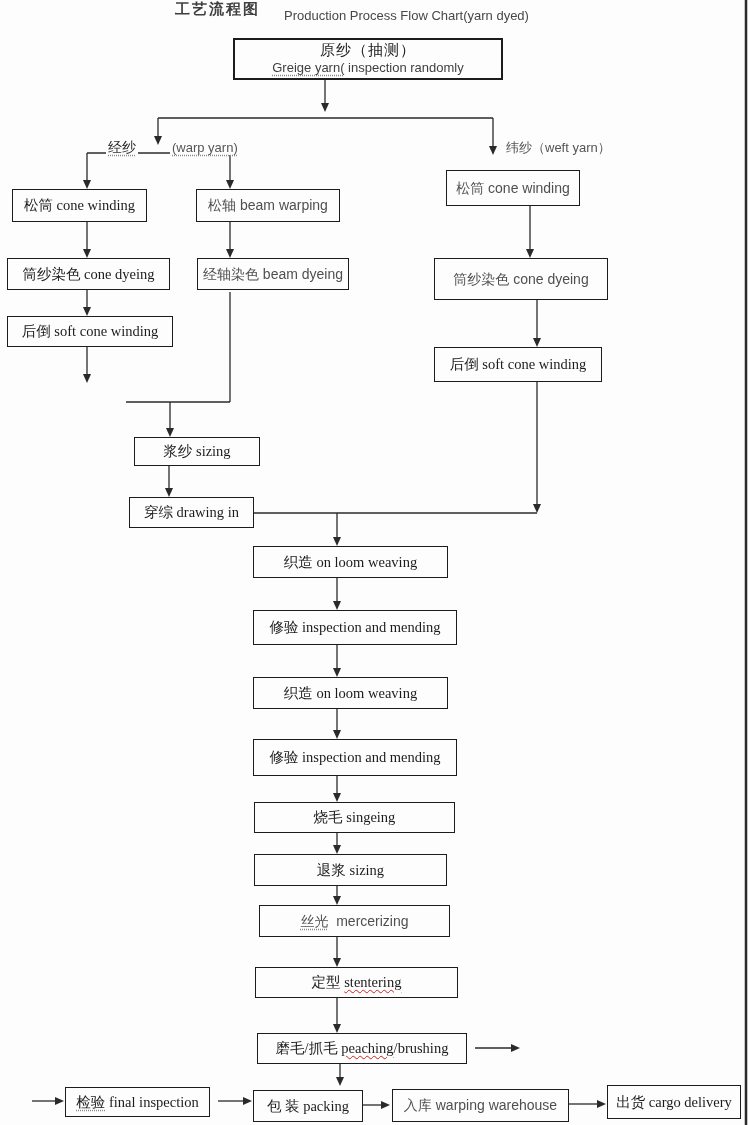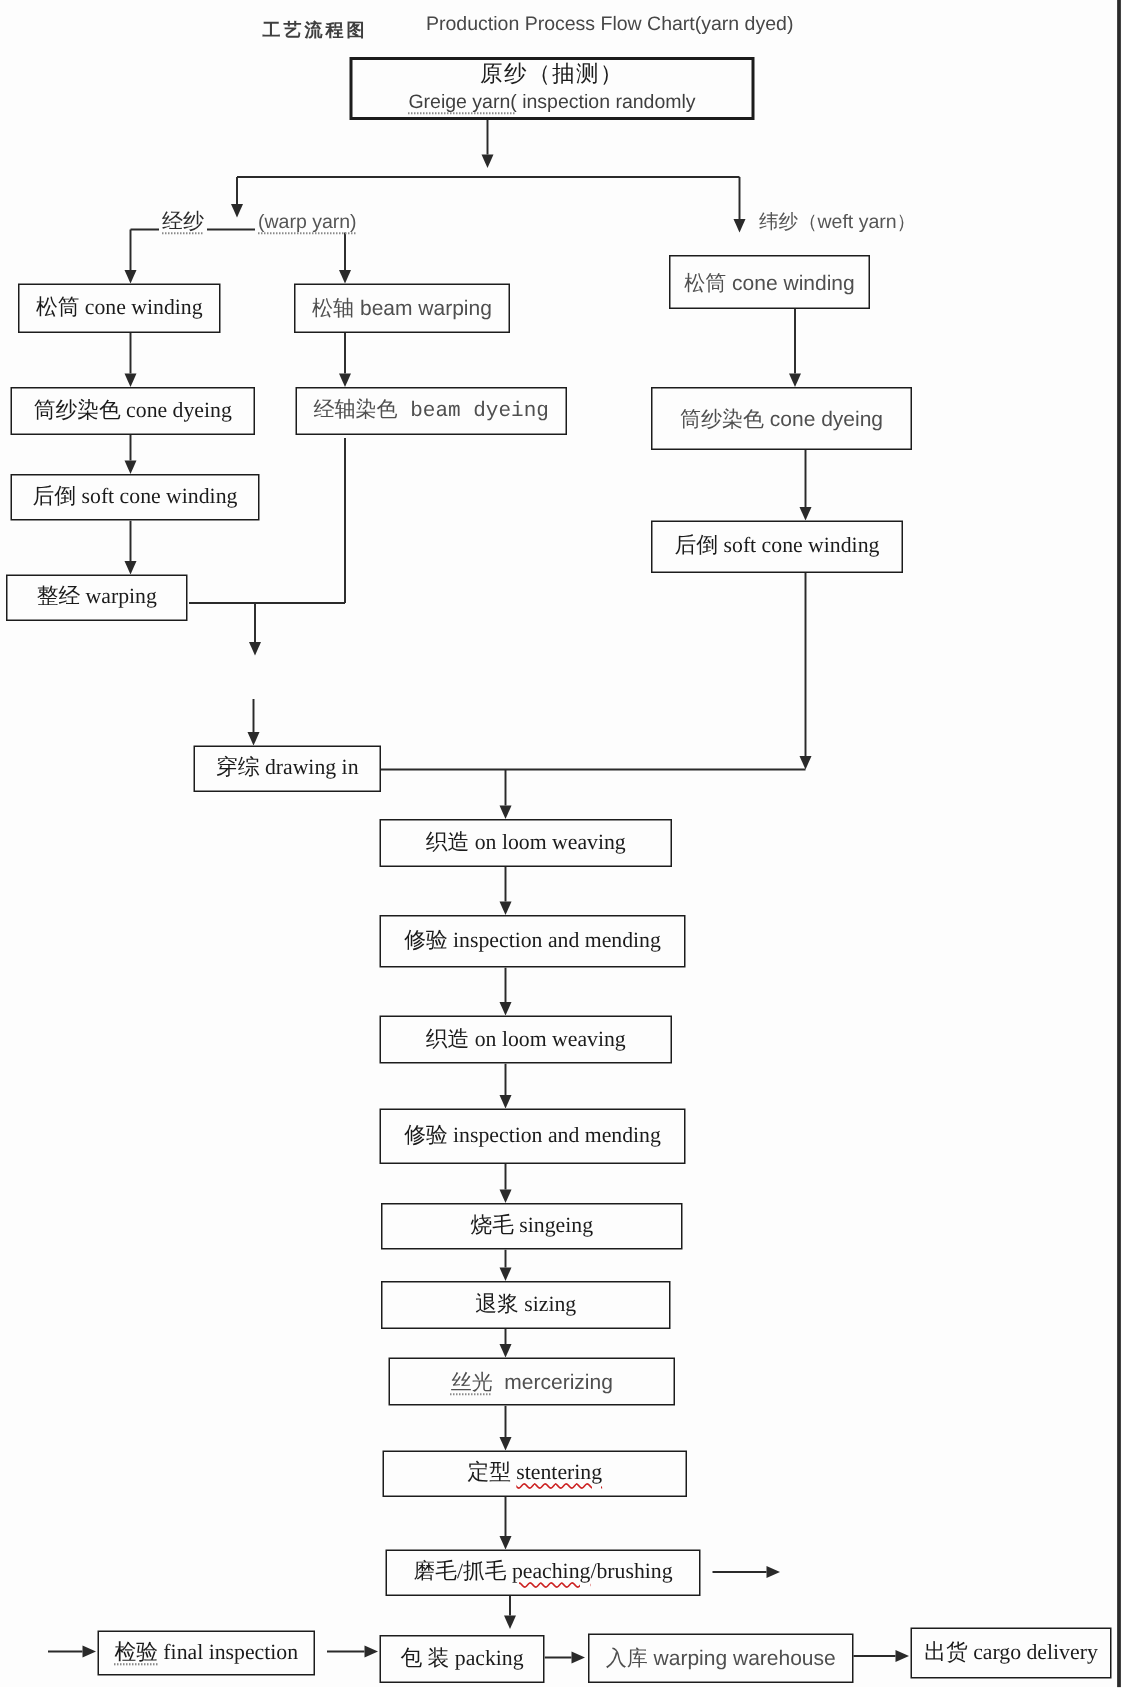--- a/index.html
+++ b/index.html
@@ -4,23 +4,23 @@
 <style>
   html,body{margin:0;padding:0;background:#fff;}
   #canvas{
     position:relative;
     width:748px;height:1125px;
     background:#fdfdfd;
     font-family:"Liberation Serif", serif;
     overflow:hidden;
   }
   .title-zh{
-    position:absolute;left:175px;top:12px;
+    position:absolute;left:175px;top:0;
     font-family:Liberation Sans, sans-serif;
-    font-size:12px;font-weight:bold;letter-spacing:2px;color:#3f3f3f;
+    font-size:15px;font-weight:bold;letter-spacing:2px;color:#3f3f3f;
     white-space:nowrap;
   }
   .title-en{
     position:absolute;left:284px;top:8px;
     font-family:"Liberation Sans", sans-serif;
     font-size:13px;color:#474747;white-space:nowrap;
   }
   .node{
     position:absolute;
     border:1.5px solid #1c1c1c;
@@ -150,30 +150,30 @@
   </div>
 
   <div class="node serif" style="left:12px;top:189px;width:135px;height:33px;">松筒 cone winding</div>
 
   <div class="node sansg" style="left:196px;top:189px;width:144px;height:33px;">松轴 beam warping</div>
 
   <div class="node sansg" style="left:446px;top:170px;width:134px;height:36px;">松筒 cone winding</div>
 
   <div class="node serif" style="left:7px;top:258px;width:163px;height:32px;">筒纱染色 cone dyeing</div>
 
-  <div class="node sansg" style="left:197px;top:258px;width:181px;height:32px;font-family:Liberation Mono, monospace;">经轴染色 beam dyeing</div>
+  <div class="node sansg" style="left:197px;top:258px;width:152px;height:32px;">经轴染色 beam dyeing</div>
 
   <div class="node sansg" style="left:434px;top:258px;width:174px;height:42px;">筒纱染色 cone dyeing</div>
 
   <div class="node serif" style="left:7px;top:316px;width:166px;height:31px;">后倒 soft cone winding</div>
 
   <div class="node serif" style="left:434px;top:347px;width:168px;height:35px;">后倒 soft cone winding</div>
 
-  <div class="node serif" style="left:4px;top:383px;width:121px;height:31px;">整经 warping</div>
-
+
+  <div class="node serif" style="left:134px;top:437px;width:126px;height:29px;">浆纱 sizing</div>
 
   <div class="node serif" style="left:129px;top:497px;width:125px;height:31px;">穿综 drawing in</div>
 
   <div class="node serif" style="left:253px;top:546px;width:195px;height:32px;">织造 on loom weaving</div>
 
   <div class="node serif" style="left:253px;top:610px;width:204px;height:35px;">修验 inspection and mending</div>
 
   <div class="node serif" style="left:253px;top:677px;width:195px;height:32px;">织造 on loom weaving</div>
 
   <div class="node serif" style="left:253px;top:739px;width:204px;height:37px;">修验 inspection and mending</div>

